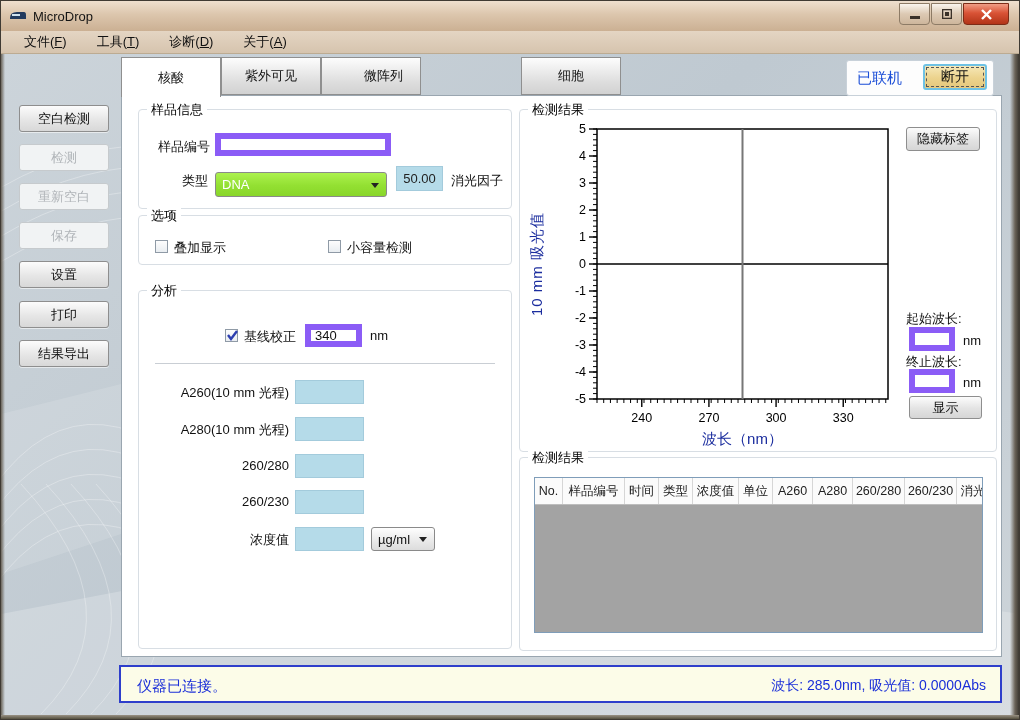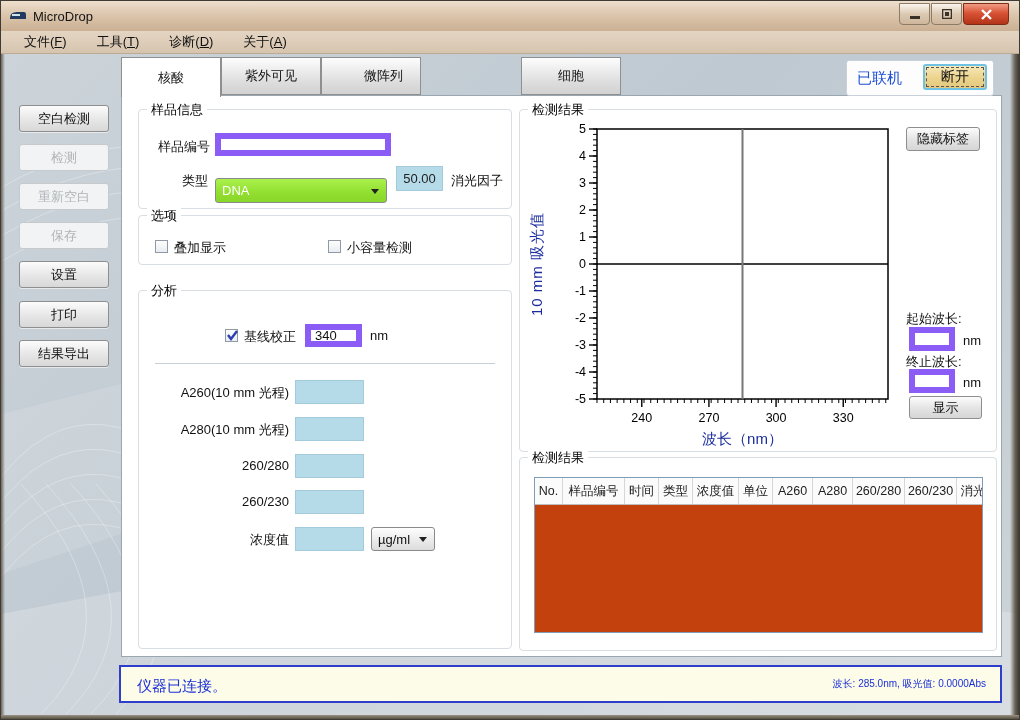--- a/index.html
+++ b/index.html
@@ -74,29 +74,29 @@
     display:flex;align-items:center;font-size:13px;color:#111;padding-left:6px;}
   .combo .arrow{position:absolute;right:7px;top:50%;margin-top:-2px;width:0;height:0;
     border-left:4px solid transparent;border-right:4px solid transparent;border-top:5px solid #222;}
   .combo.green{background:linear-gradient(#acf14e,#93e032 55%,#89d62a);color:#fff;}
   .divider{position:absolute;height:1px;background:#c9ced4;}
   .gbtn{position:absolute;border:1px solid #8e8e8e;border-radius:3px;box-sizing:border-box;
     background:linear-gradient(#fcfcfc,#e3e3e3 55%,#d6d6d6);
     display:flex;align-items:center;justify-content:center;font-size:13px;color:#111;}
   
   .rtable{position:absolute;left:14px;top:19px;width:449px;height:156px;
-    border:1px solid #7f9db9;background:#c2410c;overflow:hidden;box-sizing:border-box;}
+    border:1px solid #7f9db9;background:#a3a3a3;overflow:hidden;box-sizing:border-box;}
   .rhead{display:flex;height:26px;background:#fbfbfb;border-bottom:1px solid #bdbdbd;width:600px;}
   .rcell{flex:0 0 auto;display:flex;align-items:center;justify-content:center;
     font-size:12.5px;color:#222;border-right:1px solid #d6d6d6;box-sizing:border-box;white-space:nowrap;}
   
   .statusbar{position:absolute;left:118px;top:664px;width:883px;height:38px;z-index:2;
     background:#fcfce8;border:2px solid #2e3ecb;box-sizing:border-box;}
   .status-left{position:absolute;left:16px;top:10px;font-size:15px;color:#1b2fd8;}
-  .status-right{position:absolute;right:14px;top:10px;font-size:10px;color:#1b2fd8;}
+  .status-right{position:absolute;right:14px;top:10px;font-size:14px;color:#1b2fd8;}
 </style>
 </head>
 <body>
 
 <div id="app">
 
   <div class="bg">
     <svg width="1020" height="667" xmlns="http://www.w3.org/2000/svg">
       <g fill="none" stroke="#ffffff" stroke-opacity="0.30" stroke-width="1">
         <path d="M -40 160 Q 120 40 300 130"></path>
@@ -193,21 +193,21 @@
       <span>结果导出</span>
     </div>
 
   <div class="main-panel">
 
     <div class="group" style="left:16px;top:13px;width:372px;height:98px;">
       <span class="legend">样品信息</span>
       <span class="flabel" style="left:15px;top:28px;width:56px;text-align:right;">样品编号</span>
       <input class="tinput" style="left: 76px; top: 23px; width: 176px; height: 23px;" value="">
       <span class="flabel" style="left:43px;top:62px;">类型</span>
-      <div class="combo green" style="left:76px;top:68px;width:172px;height:25px;">
+      <div class="combo green" style="left:76px;top:62px;width:172px;height:25px;">
         <span>DNA</span>
         <span class="arrow"></span>
       </div>
       <div class="bluebox" style="left:257px;top:56px;width:47px;height:25px;">
           <span>50.00</span>
         </div>
       <span class="flabel" style="left:312px;top:62px;">消光因子</span>
     </div>
 
     <div class="group" style="left:16px;top:119px;width:372px;height:48px;">

